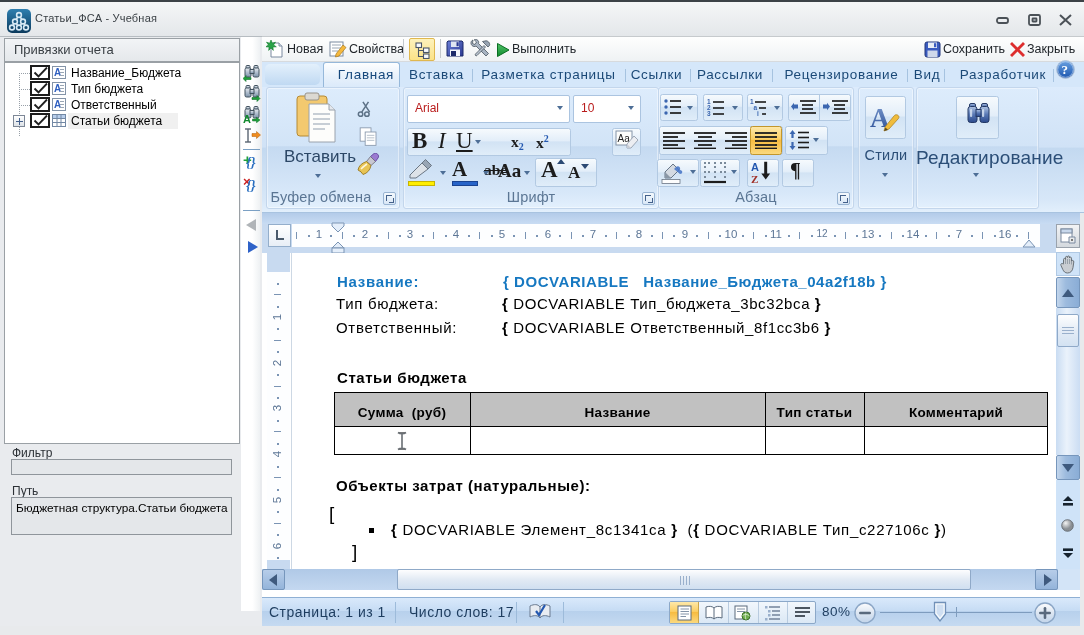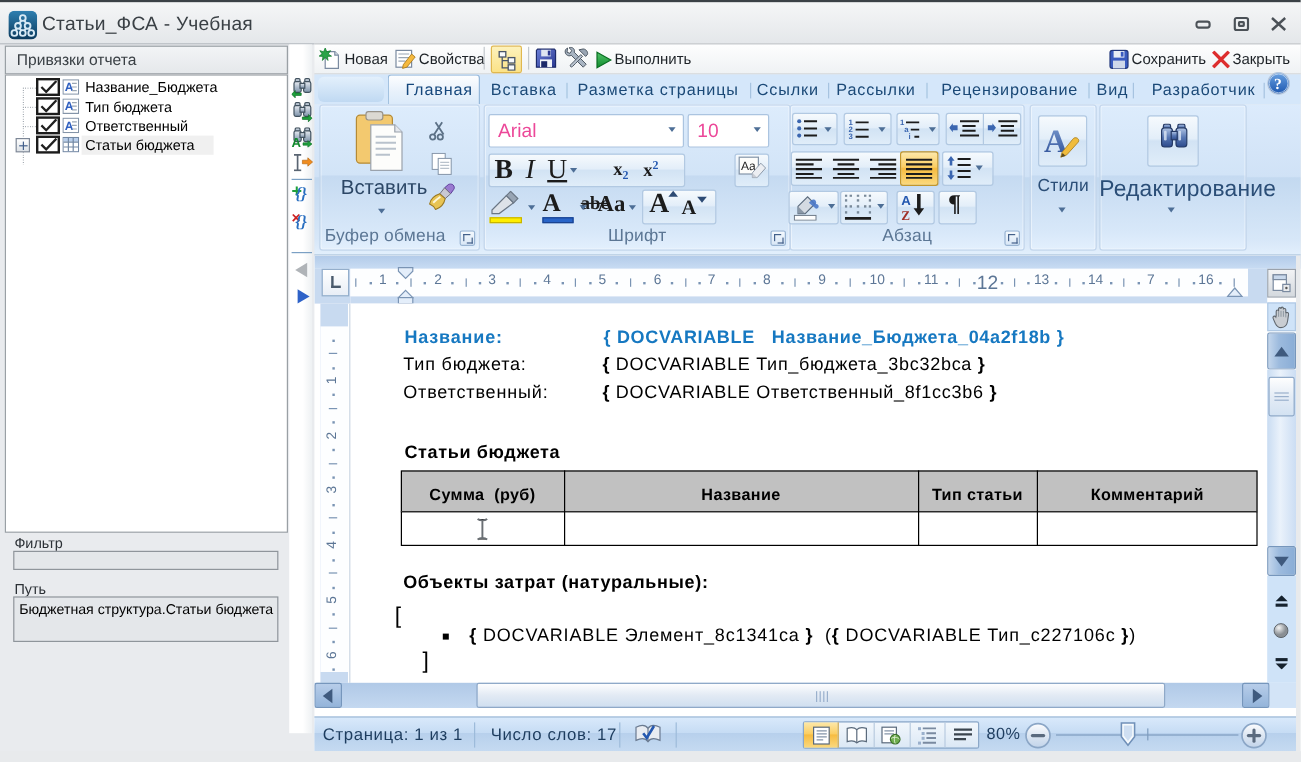--- a/index.html
+++ b/index.html
@@ -1,20 +1,20 @@
 <!DOCTYPE html>
 <html><head><meta charset="utf-8">
 <style>
 *{margin:0;padding:0;box-sizing:border-box;}
 html,body{width:1084px;height:635px;overflow:hidden;}
 body{font-family:"Liberation Sans",sans-serif;background:#e8eaec;position:relative;}
 .abs{position:absolute;}
 #topline{left:0;top:0;width:1084px;height:2px;background:#3c4247;}
 #titlebar{left:0;top:2px;width:1084px;height:34px;background:linear-gradient(#f5f6f7,#e4e7ea);}
-#titletext{left:35px;top:12px;font-size:16px;letter-spacing:0.2px;color:#3a4045;}
+#titletext{left:35px;top:12px;font-size:11px;letter-spacing:0.2px;color:#3a4045;}
 
 #leftpanel{left:0;top:36px;width:262px;height:590px;background:#e9ebee;border-top:1px solid #b6bcc1;}
 #lp-head{left:4px;top:1px;width:236px;height:24px;background:linear-gradient(#f2f4f6,#e5e8eb);border:1px solid #9aa0a5;font-size:13px;color:#3a4045;line-height:22px;padding-left:9px;}
 #treebox{left:4px;top:25px;width:236px;height:382px;background:#fff;border:1px solid #9aa0a5;overflow:hidden;}
 .trow{position:absolute;left:0;width:234px;height:16px;}
 .cb{position:absolute;left:25px;top:0px;width:20px;height:15px;background:#fff;border:2px solid #1c1c1c;}
 .tlabel{position:absolute;left:66px;top:1px;font-size:12px;color:#000;white-space:nowrap;}
 .ticon{position:absolute;left:47px;top:1px;}
 .plus{position:absolute;left:8px;top:2px;width:12px;height:12px;background:linear-gradient(#fff,#dde2e7);border:1px solid #7d8796;}
 .plus:before{content:"";position:absolute;left:2px;top:4.8px;width:6.5px;height:1.4px;background:#44608c;}
@@ -33,21 +33,21 @@
 .tabsep{position:absolute;top:7px;width:1px;height:13px;background:#a6c3e0;}
 #seltab{position:absolute;left:61px;top:0px;width:77px;height:25px;background:linear-gradient(#fdfeff,#e8f1fb 55%,#dbeafa);border:1px solid #96b8da;border-bottom:none;border-radius:3px 3px 0 0;}
 #filepill{position:absolute;left:3px;top:2px;width:55px;height:21px;border-radius:5px;background:linear-gradient(#e3f0fc,#c0d9f2);}
 
 #ribbon{left:262px;top:87px;width:822px;height:126px;background:linear-gradient(#dcebfc,#d0e2f6 48%,#c3d9f0 49%,#d7e7f8 90%,#e2effc);border-bottom:1px solid #a8c3e0;}
 .group{position:absolute;top:0px;height:122px;border-radius:3px;border:1px solid #c3d6ec;background:linear-gradient(#ddecfc,#d2e4f7 48%,#c5daf1 49%,#d8e8f9 88%,#e3f0fd);box-shadow:inset 0 0 0 1px rgba(255,255,255,.45);}
 .glabel{position:absolute;bottom:3px;width:100%;text-align:center;font-size:14.5px;letter-spacing:0.2px;color:#5b7694;}
 .launcher{position:absolute;bottom:3px;right:3px;width:13px;height:13px;border:1px solid #99b4d2;border-radius:2px;background:linear-gradient(#f4f9fd,#d9e7f6);}
 .launcher:before{content:"";position:absolute;left:2px;top:2px;width:5px;height:5px;border-left:1.4px solid #44618b;border-top:1.4px solid #44618b;}
 .launcher:after{content:"";position:absolute;left:4.5px;top:4.5px;width:4px;height:4px;border-right:1.4px solid #44618b;border-bottom:1.4px solid #44618b;}
-.combo{position:absolute;background:#fff;border:1px solid #abc4e0;border-radius:2px;font-size:16px;color:#ec4899;}
+.combo{position:absolute;background:#fff;border:1px solid #abc4e0;border-radius:2px;font-size:12px;color:#b91c1c;}
 .caret{position:absolute;width:0;height:0;border-left:3.5px solid transparent;border-right:3.5px solid transparent;border-top:4px solid #4d6e96;}
 .btnbox{position:absolute;border:1px solid #b2c9e2;border-radius:2.5px;background:linear-gradient(#f6fafd,#e3eef9 45%,#d2e3f4 50%,#e0edf9);}
 .sel-orange{background:linear-gradient(#fde8a9,#fbce63 45%,#f7bc41 50%,#fbd97e);border:1px solid #c2962c;border-radius:2.5px;}
 
 .sbtext{position:absolute;top:6px;font-size:14px;letter-spacing:0.5px;color:#1d3c5e;white-space:nowrap;}
 .sbsep{position:absolute;top:4px;width:1px;height:21px;background:#9dbbda;}
 .doc{position:absolute;font-size:15px;color:#000;white-space:nowrap;}
 .blue{color:#1678c1;font-weight:bold;}
 .b{font-weight:bold;}
 </style></head>
@@ -717,21 +717,21 @@
 <div class="abs" style="left:357px;top:228px;width:16px;text-align:center;font-size:11.5px;color:#5c7696;">2</div>
 <div class="abs" style="left:402px;top:228px;width:16px;text-align:center;font-size:11.5px;color:#5c7696;">3</div>
 <div class="abs" style="left:448px;top:228px;width:16px;text-align:center;font-size:11.5px;color:#5c7696;">4</div>
 <div class="abs" style="left:494px;top:228px;width:16px;text-align:center;font-size:11.5px;color:#5c7696;">5</div>
 <div class="abs" style="left:540px;top:228px;width:16px;text-align:center;font-size:11.5px;color:#5c7696;">6</div>
 <div class="abs" style="left:585px;top:228px;width:16px;text-align:center;font-size:11.5px;color:#5c7696;">7</div>
 <div class="abs" style="left:631px;top:228px;width:16px;text-align:center;font-size:11.5px;color:#5c7696;">8</div>
 <div class="abs" style="left:677px;top:228px;width:16px;text-align:center;font-size:11.5px;color:#5c7696;">9</div>
 <div class="abs" style="left:723px;top:228px;width:16px;text-align:center;font-size:11.5px;color:#5c7696;">10</div>
 <div class="abs" style="left:768px;top:228px;width:16px;text-align:center;font-size:11.5px;color:#5c7696;">11</div>
-<div class="abs" style="left:814px;top:228px;width:16px;text-align:center;font-size:16px;color:#5c7696;">12</div>
+<div class="abs" style="left:814px;top:228px;width:16px;text-align:center;font-size:10px;color:#5c7696;">12</div>
 <div class="abs" style="left:860px;top:228px;width:16px;text-align:center;font-size:11.5px;color:#5c7696;">13</div>
 <div class="abs" style="left:905px;top:228px;width:16px;text-align:center;font-size:11.5px;color:#5c7696;">14</div>
 <div class="abs" style="left:951px;top:228px;width:16px;text-align:center;font-size:11.5px;color:#5c7696;">7</div>
 <div class="abs" style="left:997px;top:228px;width:16px;text-align:center;font-size:11.5px;color:#5c7696;">16</div>
 <div class="abs" style="left:296.1px;top:232px;width:1px;height:7px;background:#7a94b4;"></div>
 <div class="abs" style="left:307.6px;top:235px;width:2px;height:2px;background:#7a94b4;"></div>
 <div class="abs" style="left:330.4px;top:235px;width:2px;height:2px;background:#7a94b4;"></div>
 <div class="abs" style="left:341.9px;top:232px;width:1px;height:7px;background:#7a94b4;"></div>
 <div class="abs" style="left:353.3px;top:235px;width:2px;height:2px;background:#7a94b4;"></div>
 <div class="abs" style="left:376.2px;top:235px;width:2px;height:2px;background:#7a94b4;"></div>

